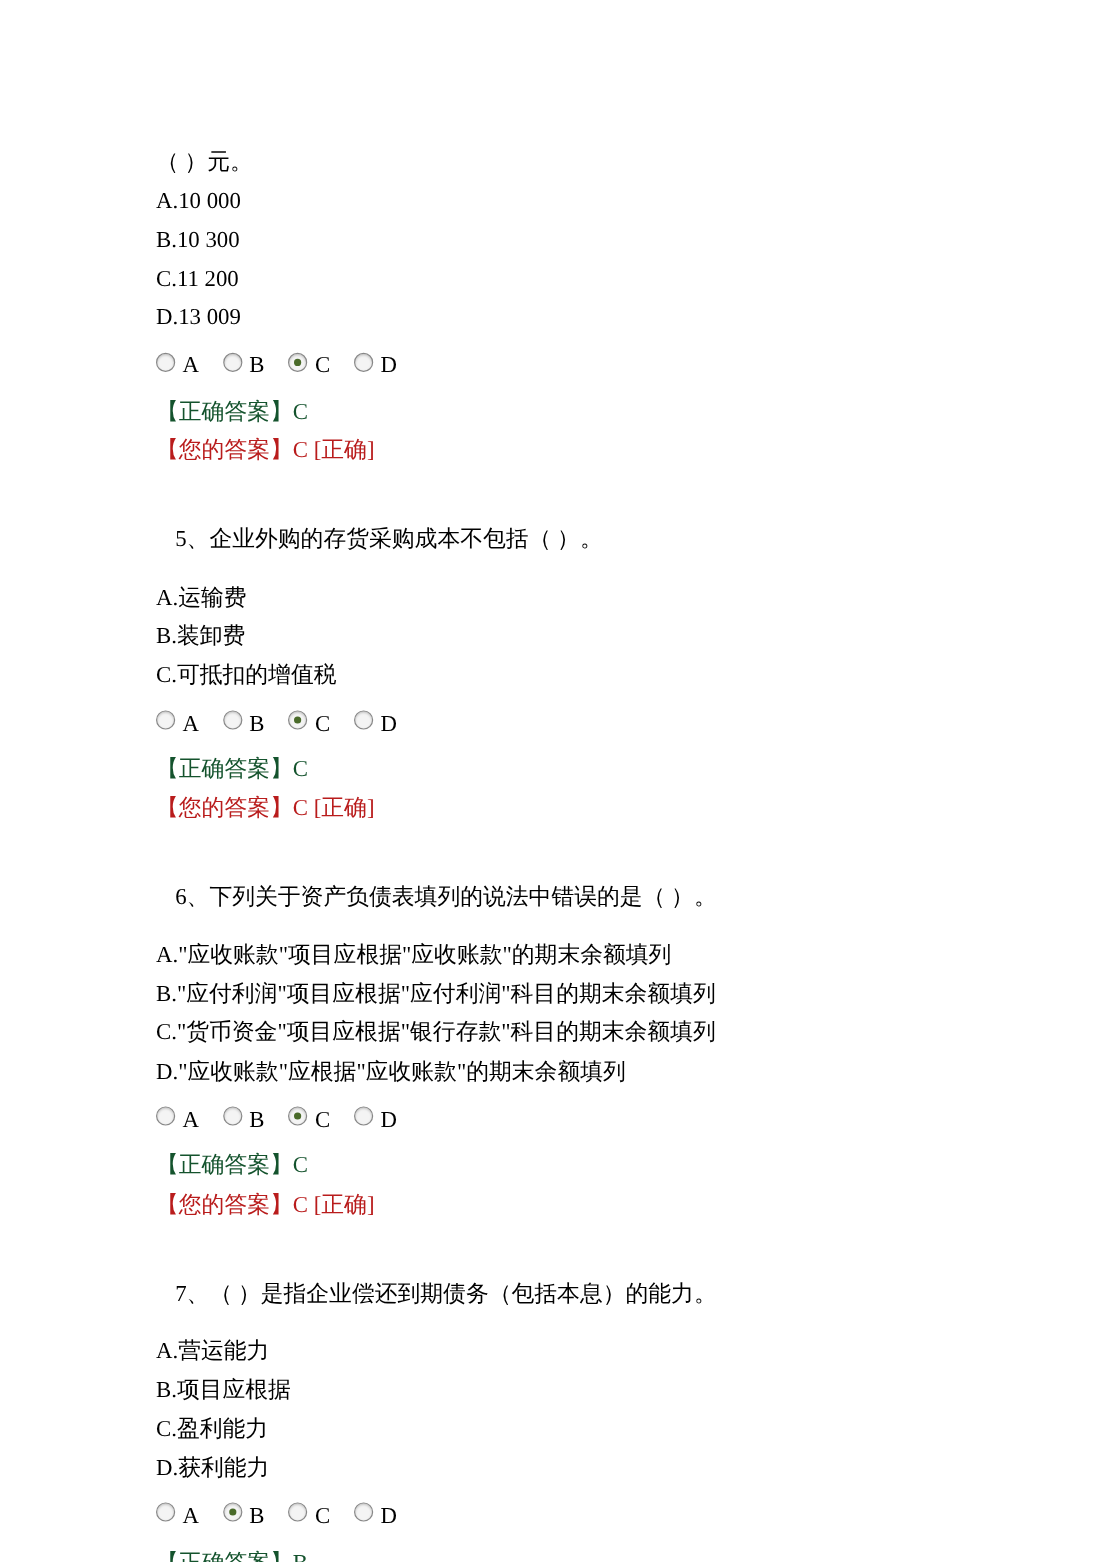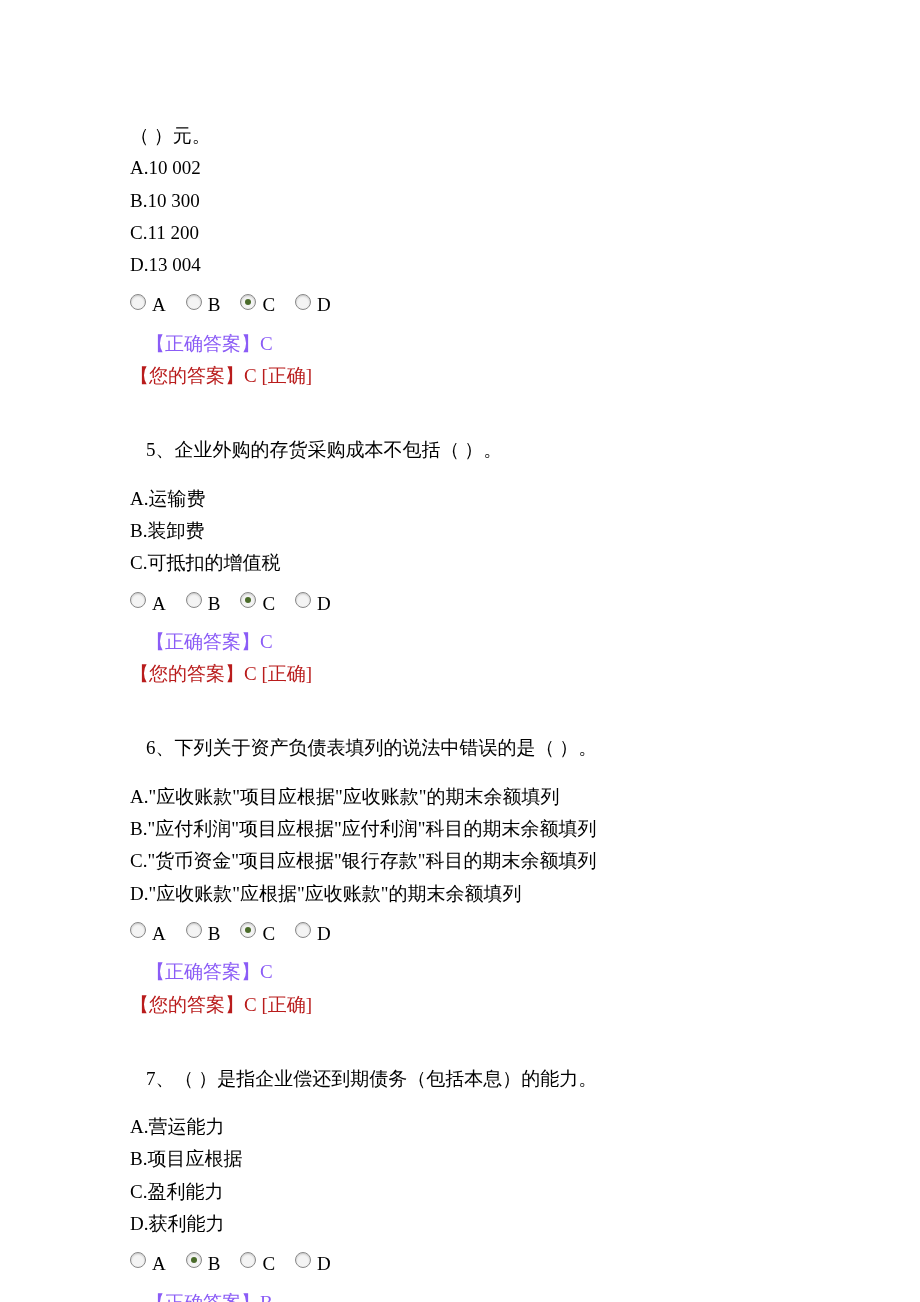--- a/index.html
+++ b/index.html
@@ -50,42 +50,42 @@
     height: 6px;
     border-radius: 50%;
     background: #4a6b2a;
   }
   .radio-label {
     font-family: "Times New Roman", serif;
     font-size: 19px;
     margin-right: 18px;
   }
   .correct-line {
-    color: #8b5cf6;
-    margin: 6px 0 0 16px;
+    color: #14532d;
+    margin: 6px 0 0 0;
   }
   .your-line {
     color: #b91c1c;
     margin: 0;
   }
   .q-stem-partial {
     margin: 0 0 0 0;
   }
 </style>
 </head>
 <body>
 
 <div class="page">
 
   <div class="question-block">
     <p class="q-stem-partial">（  ）元。</p>
-    <p class="opt-line">A.10 002</p>
+    <p class="opt-line">A.10 000</p>
     <p class="opt-line">B.10 300</p>
     <p class="opt-line">C.11 200</p>
-    <p class="opt-line">D.13 004</p>
+    <p class="opt-line">D.13 009</p>
     <div class="radio-row">
       <span class="radio-outer"></span>
       <span class="radio-label">A</span>
       <span class="radio-outer"></span>
       <span class="radio-label">B</span>
       <span class="radio-outer">
           <span class="radio-dot"></span>
         </span>
       <span class="radio-label">C</span>
       <span class="radio-outer"></span>

